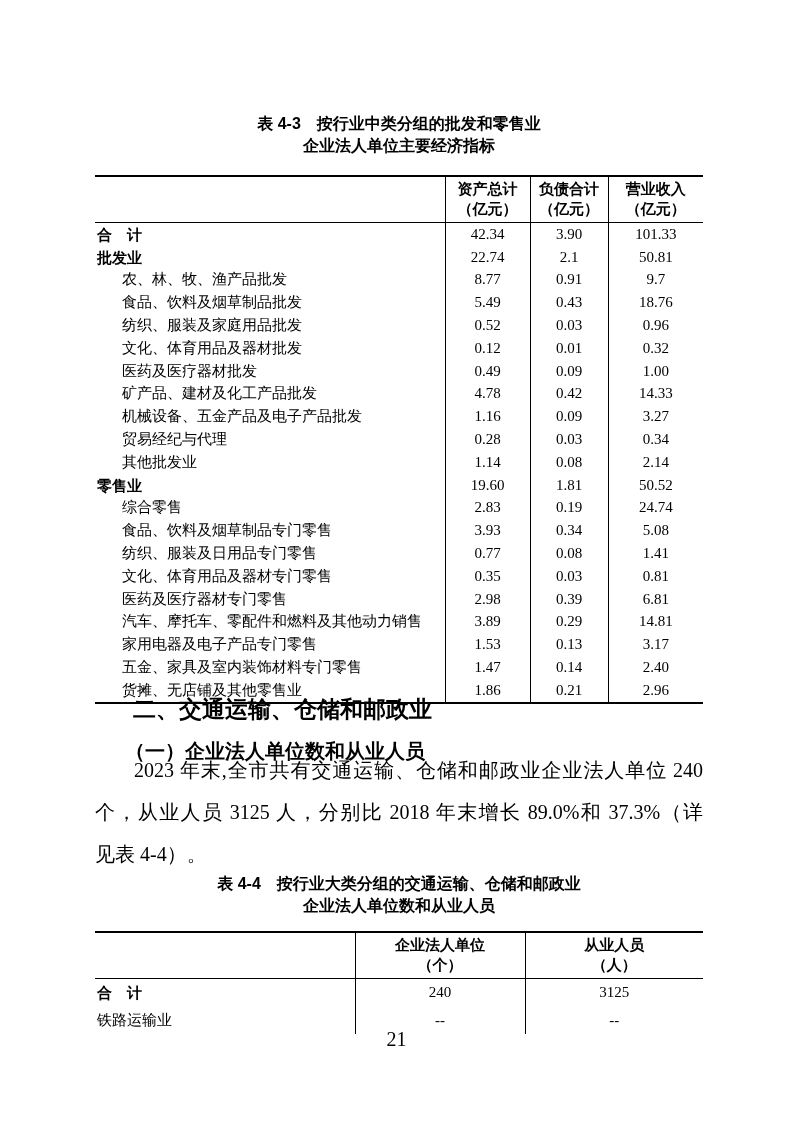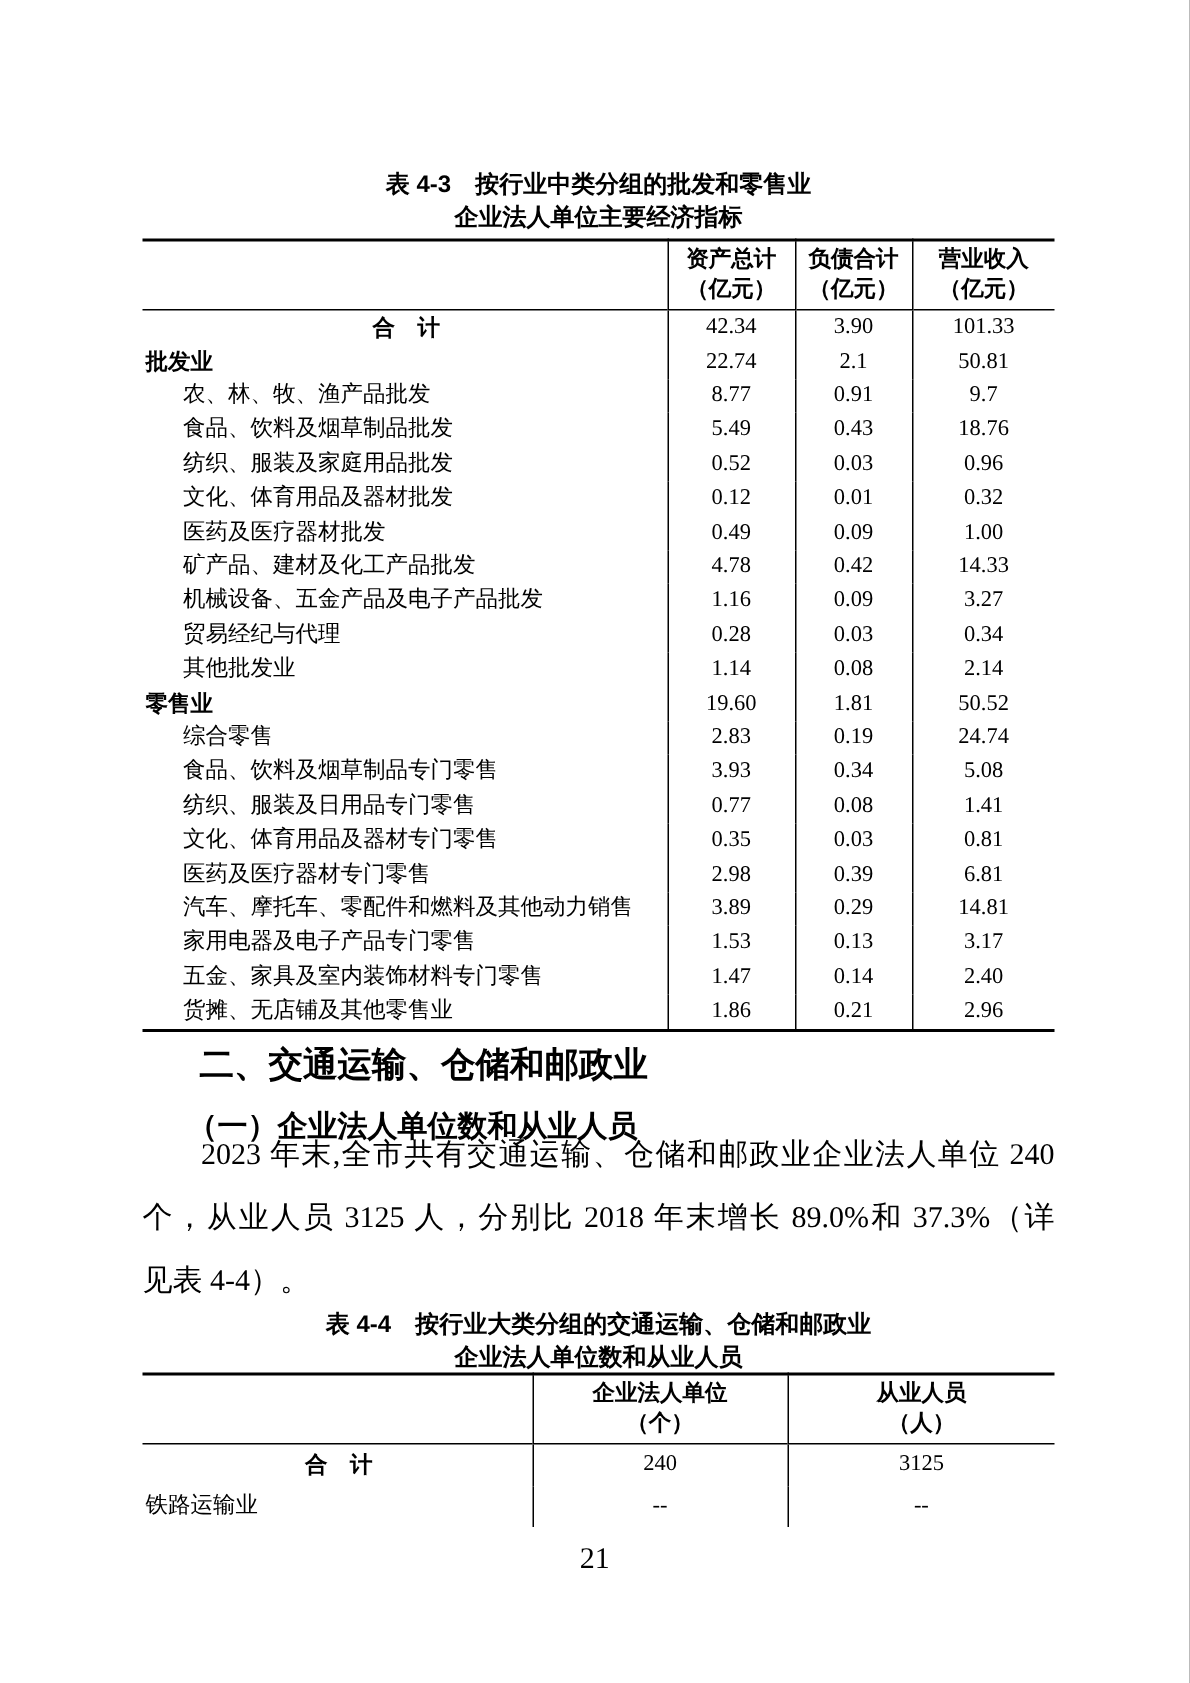--- a/index.html
+++ b/index.html
@@ -22,37 +22,37 @@
     font-size:16px;
     line-height:22px;
   }
   #caption43{top:113px;}
   #caption44{top:873px;}
 
   
   table{border-collapse:collapse;table-layout:fixed;width:608px;}
   #table43-wrap{top:159px;}
   #table44-wrap{top:915px;}
-  .stat-table{border-top:2.5px solid #000;}
+  .stat-table{border-top:2.5px solid #000;margin-top:16px;}
   .t43{border-bottom:2.5px solid #000;}
   .stat-table th{
     font-family:"Liberation Sans","DejaVu Sans",sans-serif;
     font-weight:bold;font-size:15px;line-height:20px;
     vertical-align:middle;padding:2px 0 3px 0;
   }
   .t43 thead tr{border-bottom:1px solid #000;}
   .t44 thead tr{border-bottom:1.5px solid #000;}
   .stat-table th.corner{border:none;}
   .stat-table th.num,.stat-table td.num{border-left:1px solid #000;text-align:center;}
   .t43 td{height:22.8px;font-size:15px;line-height:15px;padding:0;vertical-align:middle;}
   .t44 td{height:27.5px;font-size:15px;line-height:15px;padding:0;vertical-align:middle;}
   td.num{font-family:"Liberation Serif","DejaVu Serif",serif;}
   td.label{font-family:"Liberation Serif","DejaVu Serif",serif;padding-left:2px;}
   tr.r-total td.label{
-    text-align:center;font-weight:bold;
+    text-align:left;font-weight:bold;
     font-family:"Liberation Sans","DejaVu Sans",sans-serif;
   }
   tr.r-total td.num{font-weight:normal;}
   tr.r-group td.label{
     font-weight:bold;
     font-family:"Liberation Sans","DejaVu Sans",sans-serif;
   }
   .t43 tr.r-item td.label{padding-left:27px;}
 
   

